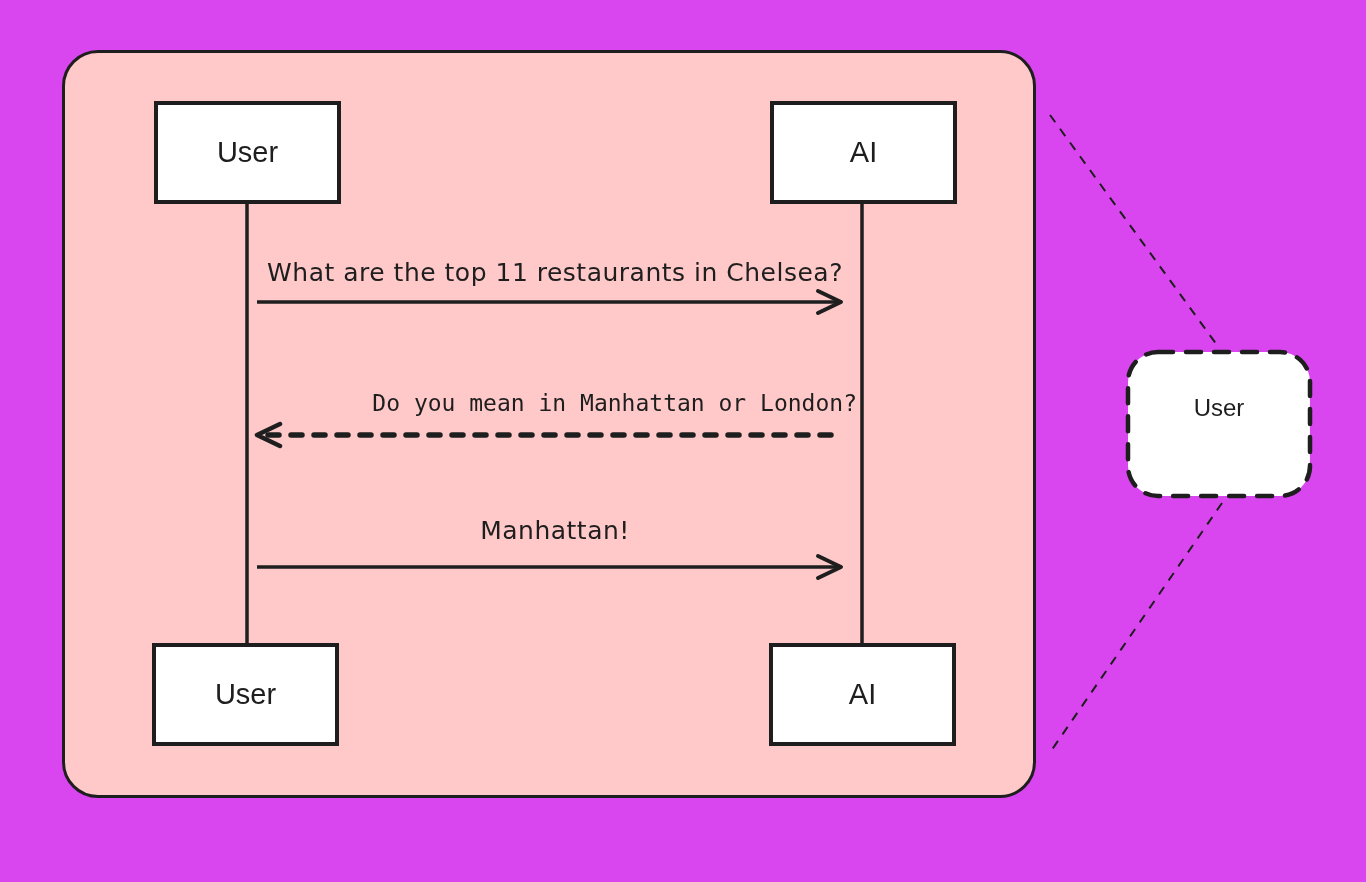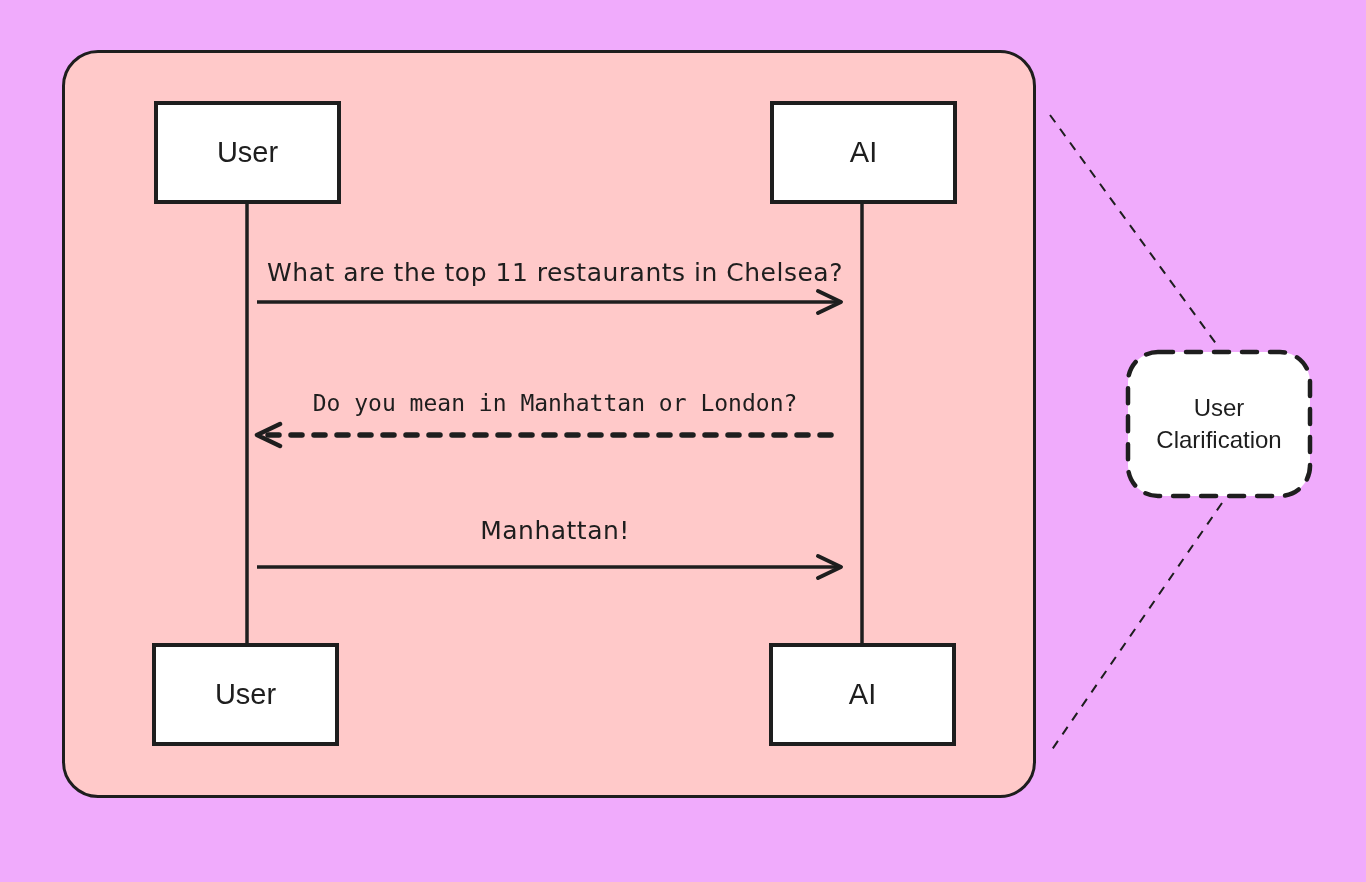--- a/index.html
+++ b/index.html
@@ -4,21 +4,21 @@
 <style>
   html, body {
     margin: 0;
     padding: 0;
     background: #ffffff;
   }
   .canvas {
     position: relative;
     width: 1366px;
     height: 882px;
-    background: #f0abfc;
+    background: #d946ef;
     overflow: hidden;
     font-family: "Liberation Sans", sans-serif;
     color: #1e1e1e;
   }
   .pink-container {
     position: absolute;
     left: 62px;
     top: 50px;
     width: 968px;
     height: 742px;
@@ -60,21 +60,21 @@
   .hand {
     font-family: "DejaVu Sans", cursive, sans-serif;
     font-size: 25px;
     letter-spacing: 0.5px;
   }
   .mono {
     font-family: "DejaVu Sans Mono", monospace;
     font-size: 23px;
   }
   .msg-1 { top: 258px; }
-  .msg-2 { top: 390px; }
+  .msg-2 { top: 390px; text-align: right; }
   .msg-3 { top: 516px; }
   .annotation-text {
     position: absolute;
     left: 1126px;
     top: 392px;
     width: 186px;
     text-align: center;
     font-size: 24px;
     line-height: 32px;
     z-index: 3;
@@ -119,16 +119,15 @@
   <div class="actor-box actor-bottom-ai">
     <span>AI</span>
   </div>
 
   <div class="msg-label hand msg-1">What are the top 11 restaurants in Chelsea?</div>
   <div class="msg-label mono msg-2">Do you mean in Manhattan or London?</div>
   <div class="msg-label hand msg-3">Manhattan!</div>
 
   <div class="annotation-text">
     <div>User</div>
-    <div>Clarification</div>
   </div>
 
 </div>
 
 </body></html>

